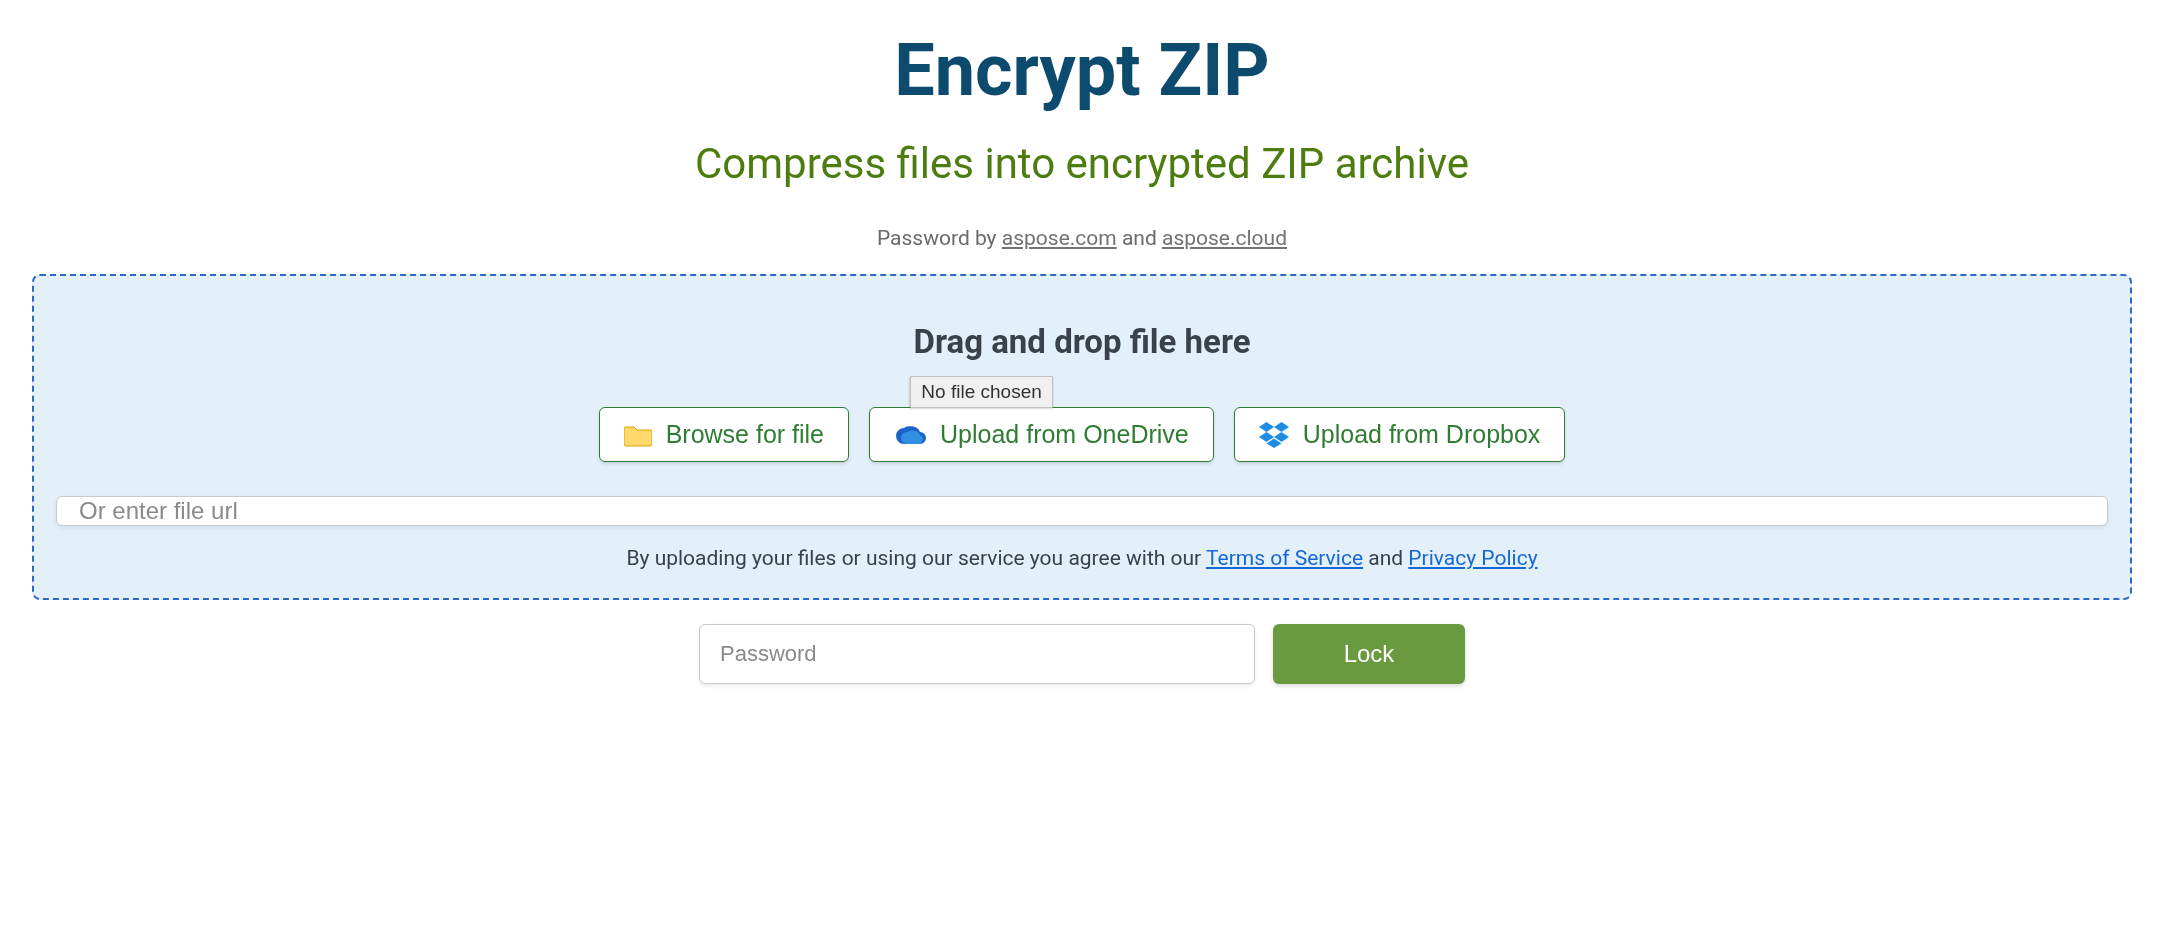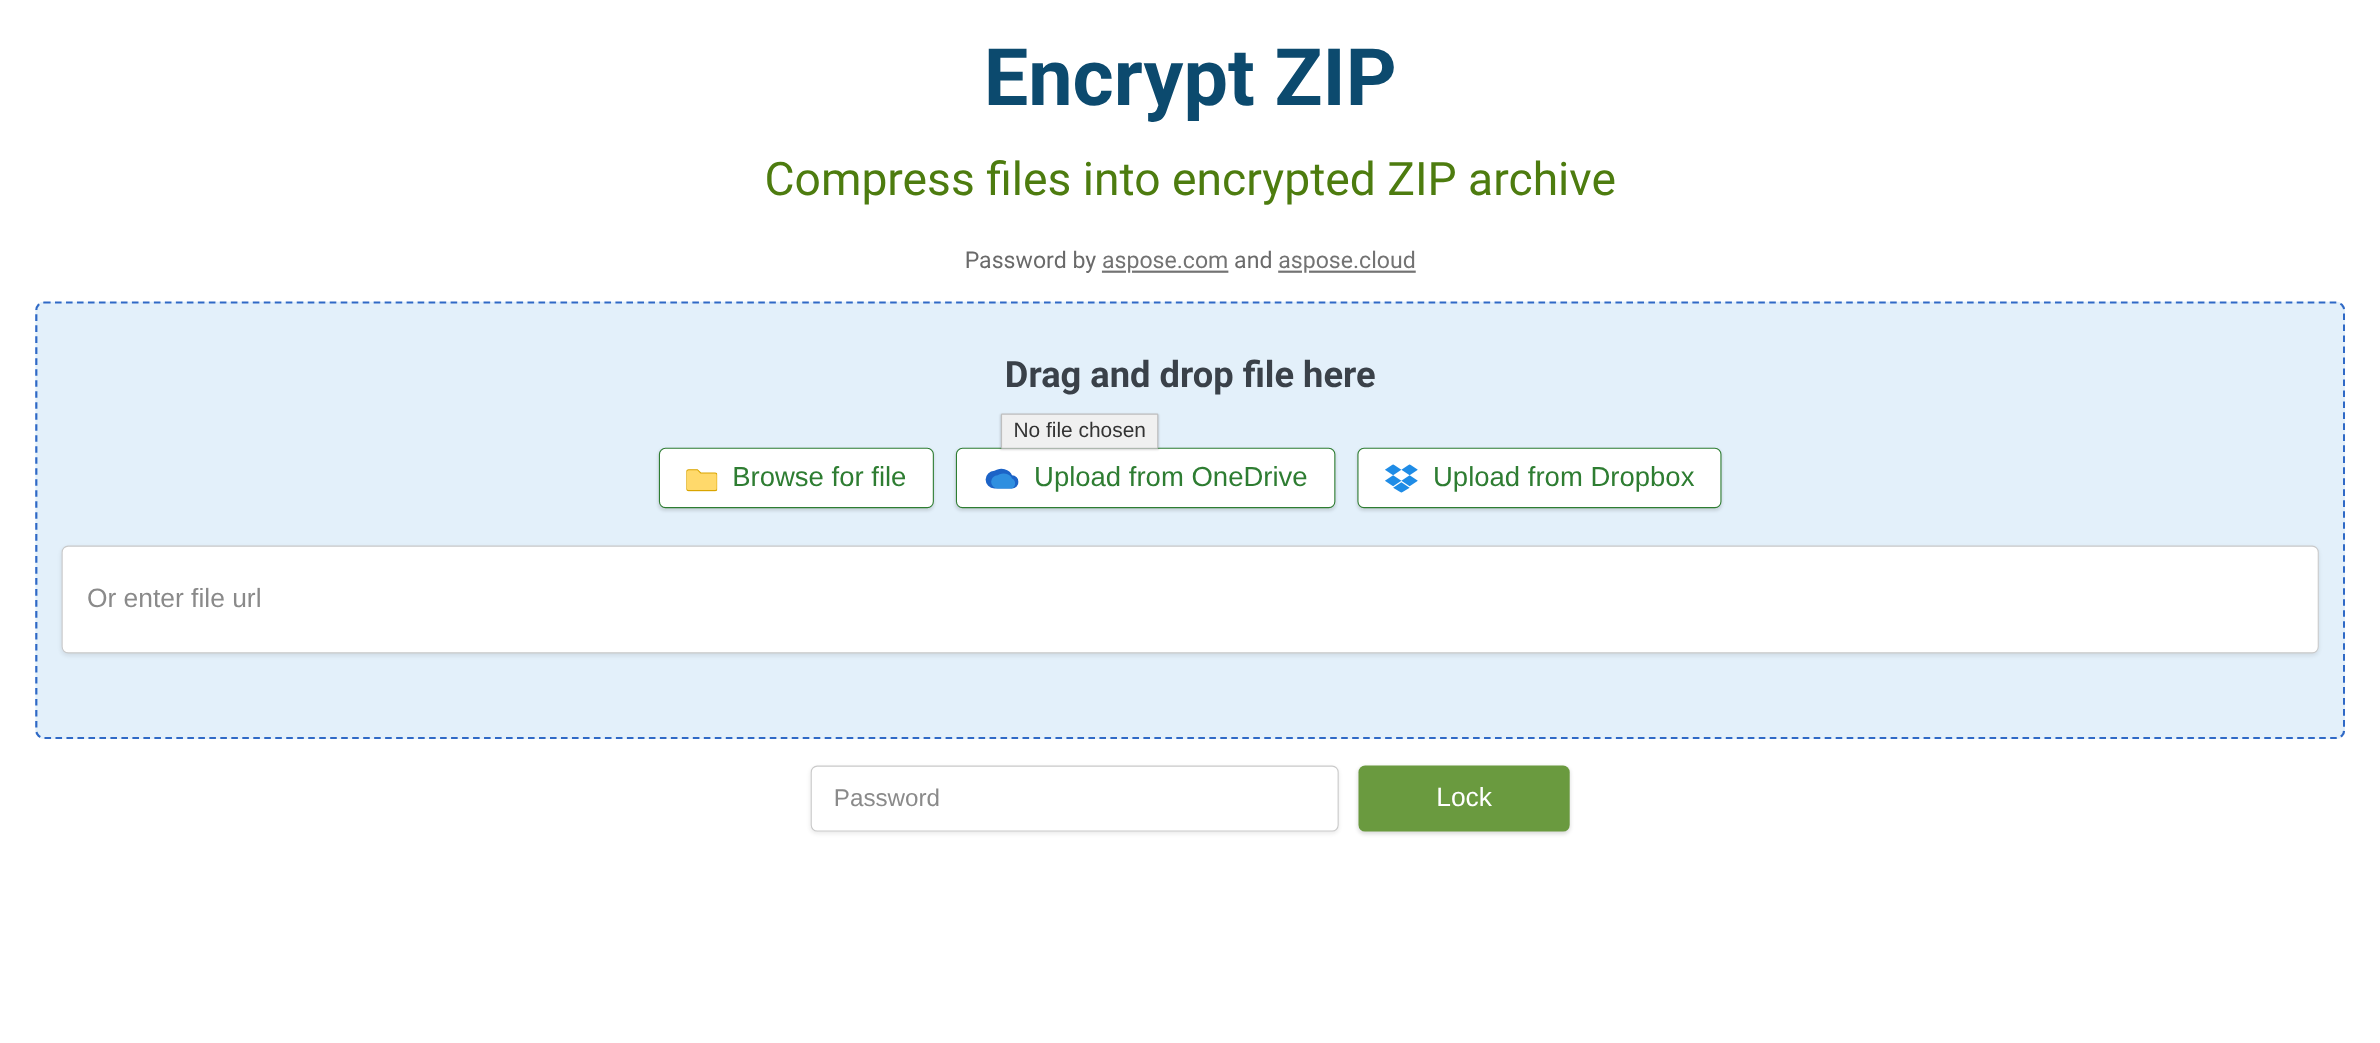--- a/index.html
+++ b/index.html
@@ -79,45 +79,45 @@
       border-radius: 1px;
       top: -32px;
       left: 50%;
       transform: translateX(-92%);
       white-space: nowrap;
       box-shadow: 0 1px 2px rgba(0,0,0,0.15);
     }
 
     .url-input {
       width: 100%;
-      padding: 34px 22px;
+      padding: 0 22px;
       font-size: 24px;
       border: 1px solid #c9c9c9;
       border-radius: 6px;
       color: #333;
       box-shadow: 0 2px 4px rgba(0,0,0,0.08);
-      margin-bottom: 48px;
+      margin-bottom: 20px;
     }
     .url-input::placeholder { color: #8a8a8a; }
 
     .agree {
       font-size: 21px;
       color: #3a4149;
     }
     .agree a { color: #1668d6; text-decoration: underline; }
 
     .bottom-row {
       display: flex;
       justify-content: center;
       gap: 18px;
       margin-top: 24px;
       align-items: stretch;
     }
     .password-input {
-      width: 480px;
+      width: 556px;
       padding: 16px 20px;
       font-size: 22px;
       border: 1px solid #c9c9c9;
       border-radius: 6px;
       box-shadow: 0 2px 4px rgba(0,0,0,0.08);
     }
     .password-input::placeholder { color: #8a8a8a; }
     .lock-btn {
       width: 192px;
       background: #6a9a3f;
@@ -177,18 +177,21 @@
           </g>
         </svg>
       </span>
       <span>Upload from Dropbox</span>
     </button>
 
   </div>
 
   <input type="text" class="url-input" placeholder="Or enter file url" style="">
 
+  <p class="agree">
+    <span>By uploading your files or using our service you agree with our </span><a href="#">Terms of Service</a><span> and </span><a href="#">Privacy Policy</a>
+  </p>
 </div>
 
 <div class="bottom-row">
   <input type="password" class="password-input" placeholder="Password" style="">
   <button class="lock-btn">Lock</button>
 </div>
 
 </body></html>

